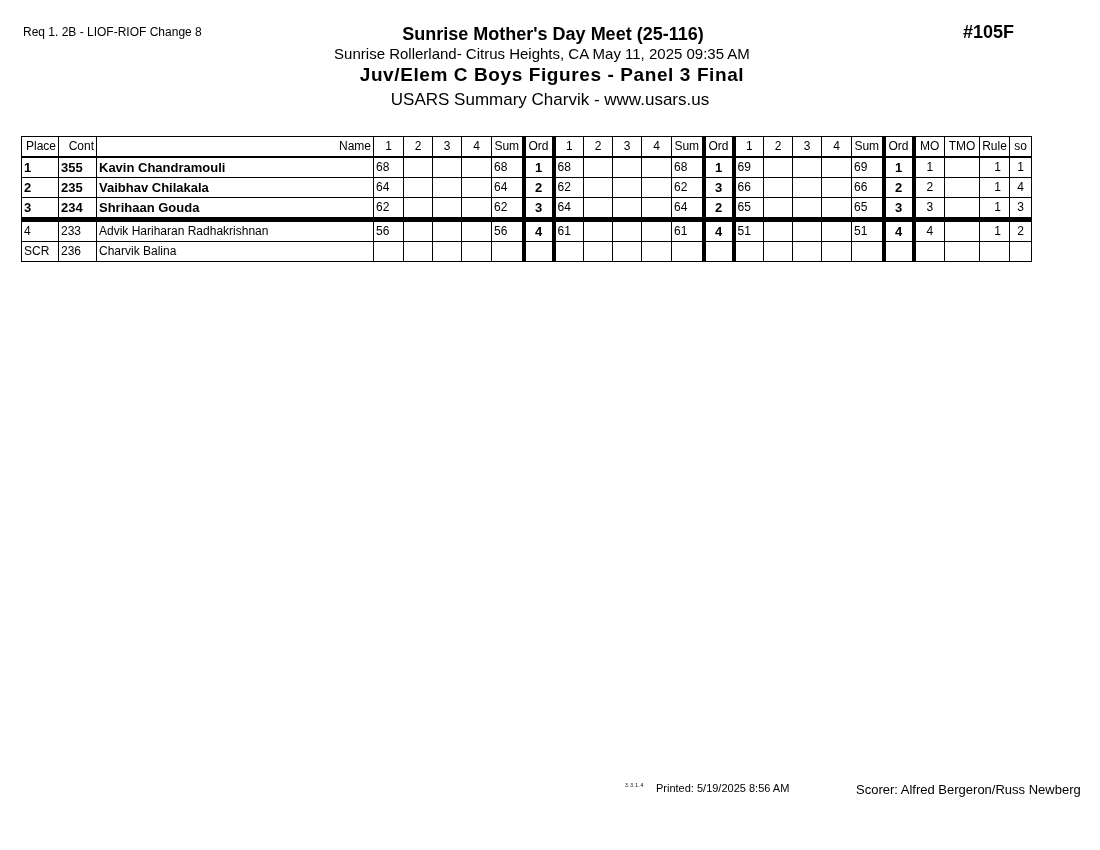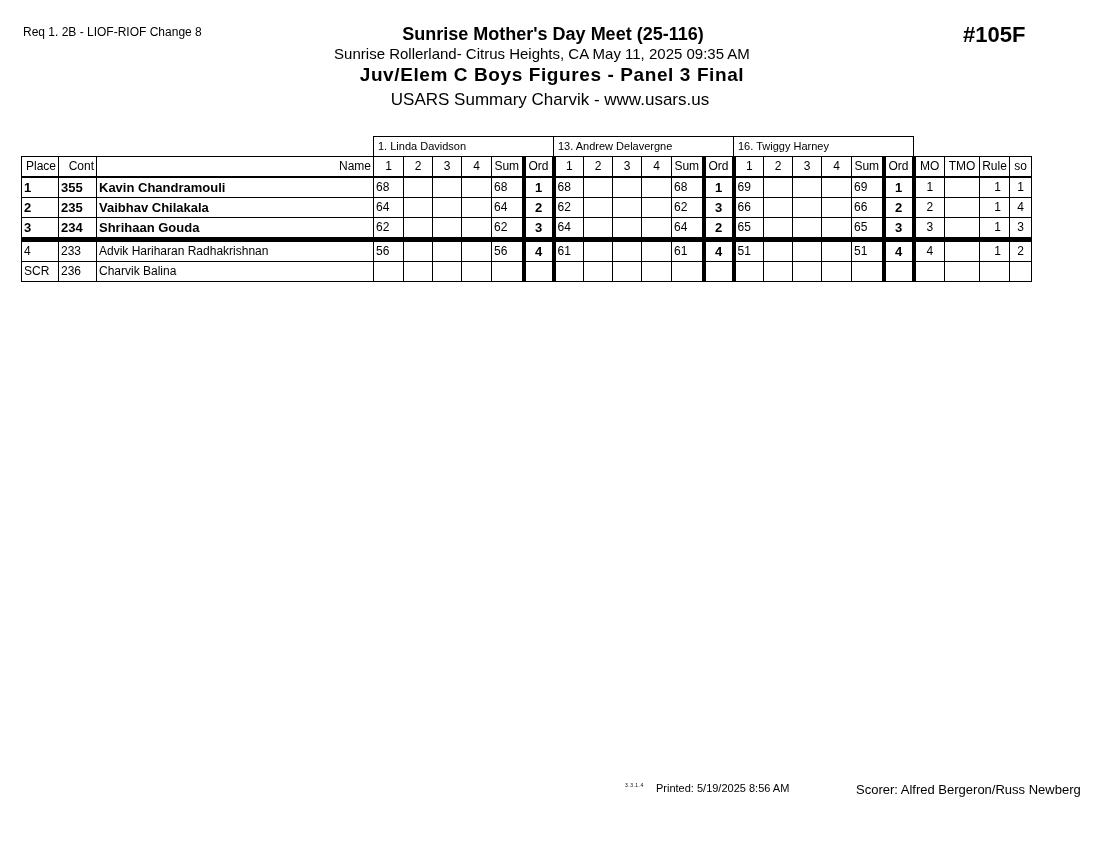--- a/index.html
+++ b/index.html
@@ -1,19 +1,19 @@
 <!DOCTYPE html>
 <html><head>
 <meta charset="utf-8">
 <style>
   html, body { margin: 0; padding: 0; background: #ffffff; }
   body { width: 1100px; height: 850px; position: relative; overflow: hidden; font-family: "Liberation Sans", sans-serif; color: #000; }
   .abs { position: absolute; white-space: nowrap; }
   .req { left: 23px; top: 25px; font-size: 12px; }
-  .event-no { left: 963px; top: 22px; font-size: 22px; font-weight: bold; }
+  .event-no { left: 963px; top: 22px; font-size: 18px; font-weight: bold; }
   .hdr { left: 0; width: 1100px; text-align: center; }
   .hdr.t1 { top: 24px; font-size: 18px; font-weight: bold; left: -2px; width: 1110px; }
   .hdr.t2 { top: 45px; font-size: 15px; left: -8px; }
   .hdr.t3 { top: 64px; font-size: 19px; font-weight: bold; letter-spacing: 0.6px; left: 2px; }
   .hdr.t4 { top: 90px; font-size: 17px; }
 
   table.results { position: absolute; left: 21px; top: 136px; border-collapse: collapse; font-size: 12px; table-layout: fixed; }
   table.results td { border: 1px solid #000; height: 19px; padding: 0 2px; line-height: 19px; overflow: hidden; white-space: nowrap; }
   table.results tr.judges td { height: 19px; }
   table.results tr.judges td.blank { border: none; }
@@ -63,27 +63,20 @@
       <col style="width:29px">
       <col style="width:30px">
       <col style="width:32px">
       <col style="width:30px">
     <col style="width:31px">
       <col style="width:35px">
       <col style="width:30px">
       <col style="width:22px">
   </colgroup>
   <tbody>
-    <tr class="judges">
-      <td class="blank" colspan="3"></td>
-      <td class="judge" colspan="6">1.  Linda Davidson</td>
-      <td class="judge" colspan="6">13.  Andrew Delavergne</td>
-      <td class="judge" colspan="6">16.  Twiggy Harney</td>
-      <td class="blank" colspan="4"></td>
-    </tr>
     <tr class="colhdr">
       <td class="left">Place</td>
       <td class="left">Cont</td>
       <td class="left">Name</td>
       <td>1</td>
       <td>2</td>
       <td>3</td>
       <td>4</td>
       <td>Sum</td>
       <td class="thickL">Ord</td>

